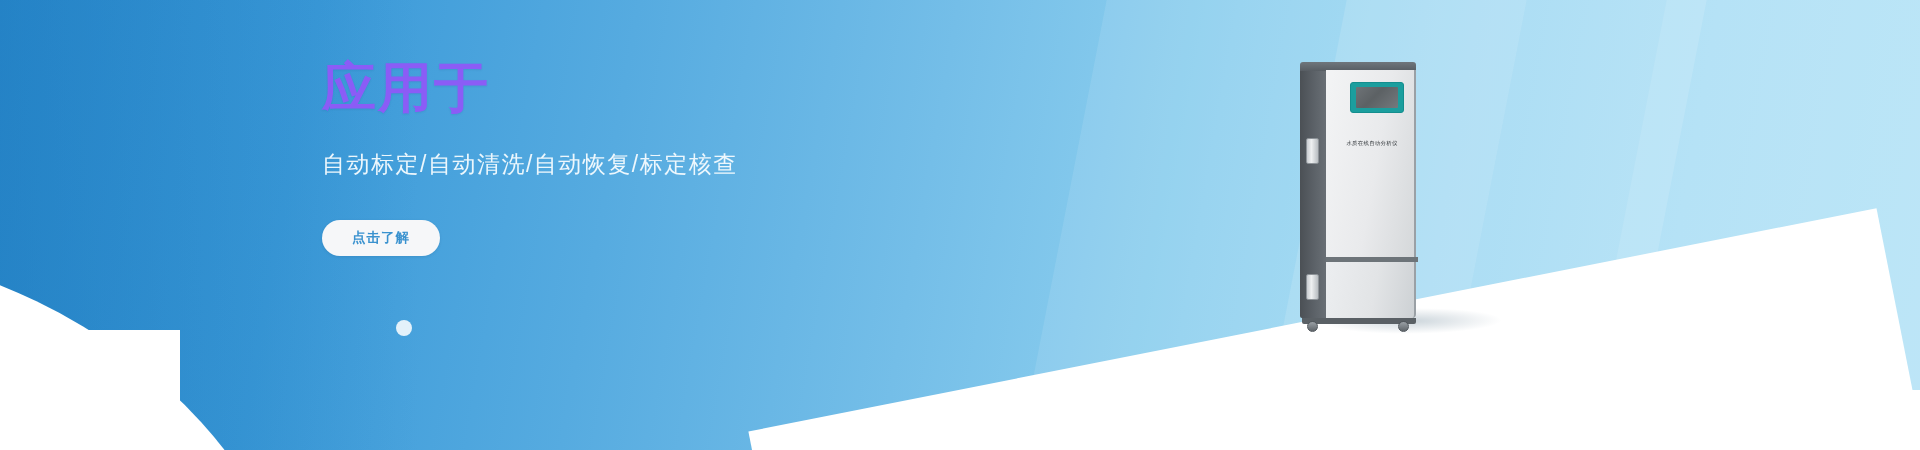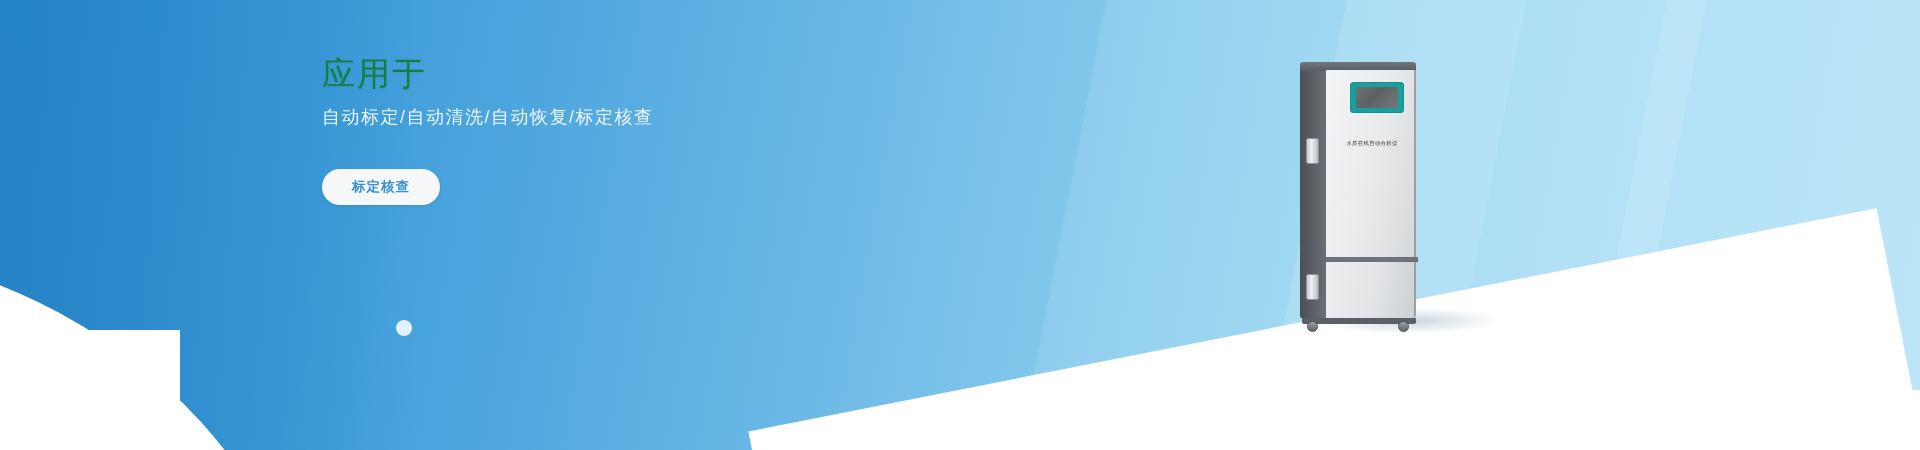--- a/index.html
+++ b/index.html
@@ -87,32 +87,32 @@
   }
 
   
   .copy {
     position:absolute;
     left:322px; top:52px;
     width:760px;
     z-index:6;
   }
   .headline {
-    color:#15803d;
-    font-size:33px;
+    color:#8b5cf6;
+    font-size:54px;
     line-height:1.32;
-    font-weight:400;
+    font-weight:700;
     letter-spacing:2px;
     text-shadow:0 1px 2px rgba(0,60,110,.10);
   }
   .headline .l2 { display:block; }
   .subtitle {
-    margin-top:9px;
+    margin-top:26px;
     color:#f2fafe;
-    font-size:18px;
+    font-size:23px;
     letter-spacing:1.5px;
     font-weight:400;
     opacity:.97;
   }
 
   .cta {
     display:inline-flex;
     align-items:center;
     justify-content:center;
     margin-top:40px;
@@ -259,21 +259,21 @@
   <div class="white-wedge"></div>
   <div class="white-wedge-2"></div>
 
   <div class="dot"></div>
 
   <div class="copy">
     <div class="headline">
       <span>应用于</span>
     </div>
     <div class="subtitle">自动标定/自动清洗/自动恢复/标定核查</div>
-    <button class="cta">标定核查</button>
+    <button class="cta">点击了解</button>
   </div>
 
   <div class="device-wrap">
     <div class="dev-shadow"></div>
     <div class="dev-side"></div>
     <div class="dev-top"></div>
     <div class="dev-upper"></div>
     <div class="dev-divider"></div>
     <div class="dev-lower"></div>
     <div class="dev-screen-bezel">

